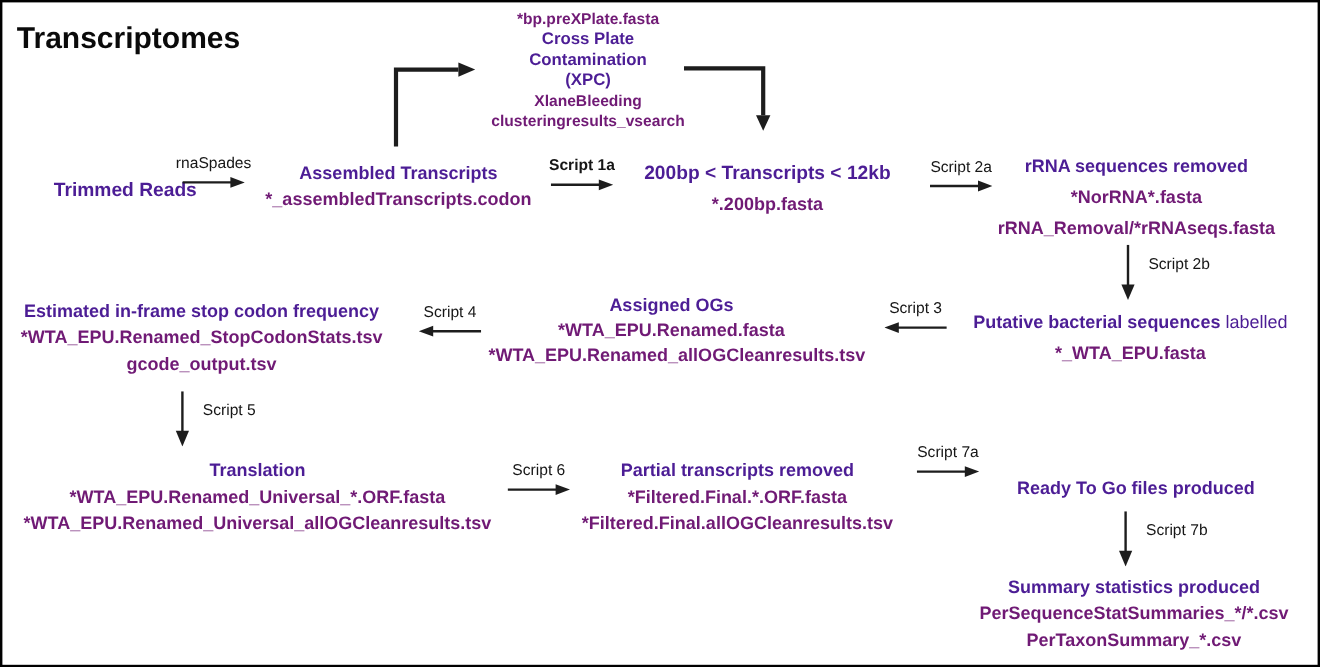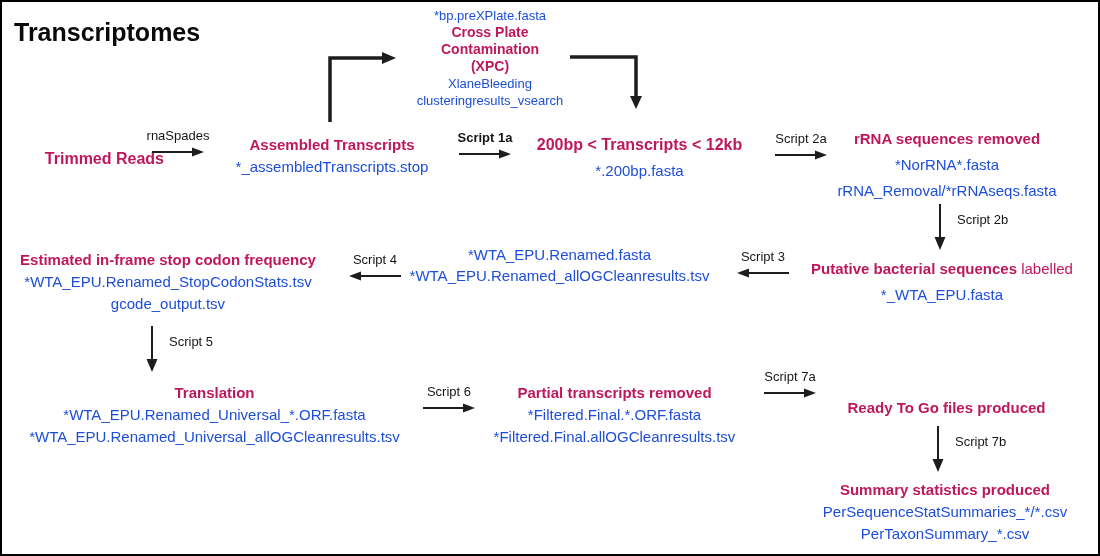--- a/index.html
+++ b/index.html
@@ -10,22 +10,22 @@
     background:#ffffff;
     border:2px solid #000000;
     font-family:"Liberation Sans","DejaVu Sans",sans-serif;
     overflow:hidden;
   }
   .page-title{
     position:absolute;left:12px;top:16px;
     font-size:25px;font-weight:700;color:#0a0a0a;
   }
   .node{position:absolute;text-align:center;}
-  .node .t{font-size:15px;font-weight:700;color:#be185d;display:block;}
-  .node .f{font-size:15px;font-weight:400;color:#1d4ed8;display:block;}
+  .node .t{font-size:15px;font-weight:700;color:#4c1d95;display:block;}
+  .node .f{font-size:15px;font-weight:700;color:#701a75;display:block;}
   .node .t.big{font-size:16px;}
   .lh16 .t,.lh16 .f{line-height:17px;}
   .lh16 .f{font-size:13px;}
   .lh16 .t{font-size:14px;}
   .lh21 .t,.lh21 .f{line-height:21px;}
   .lh22 .t,.lh22 .f{line-height:22px;}
   .lh26 .t,.lh26 .f{line-height:26px;}
   .left-align{text-align:right;}
   .node .t .reg{font-weight:400;}
   .harrow{position:absolute;text-align:center;}
@@ -68,21 +68,21 @@
   <div class="harrow" style="left:138px;top:126px;width:76px;">
     <span class="lbl">rnaSpades</span>
     <svg width="52" height="12" viewBox="0 0 52 12">
       <line x1="0" y1="6" x2="41" y2="6" stroke="#1d1d1d" stroke-width="2"></line>
       <polygon points="40,1.5 52,6 40,10.5" fill="#1d1d1d"></polygon>
     </svg>
   </div>
 
   <div class="node lh22" style="left:200px;top:132px;width:260px;">
     <span class="t">Assembled Transcripts</span>
-    <span class="f">*_assembledTranscripts.stop</span>
+    <span class="f">*_assembledTranscripts.codon</span>
   </div>
 
   <div class="harrow" style="left:450px;top:128px;width:66px;font-weight:bold;">
     <span class="lbl">Script 1a</span>
     <svg width="52" height="12" viewBox="0 0 52 12">
       <line x1="0" y1="6" x2="41" y2="6" stroke="#1d1d1d" stroke-width="2"></line>
       <polygon points="40,1.5 52,6 40,10.5" fill="#1d1d1d"></polygon>
     </svg>
   </div>
 
@@ -120,20 +120,21 @@
 
   <div class="harrow" style="left:726px;top:247px;width:70px;">
     <span class="lbl">Script 3</span>
     <svg width="52" height="12" viewBox="0 0 52 12">
       <line x1="52" y1="6" x2="11" y2="6" stroke="#1d1d1d" stroke-width="2"></line>
       <polygon points="12,1.5 0,6 12,10.5" fill="#1d1d1d"></polygon>
     </svg>
   </div>
 
   <div class="node lh21" style="left:405px;top:242px;width:305px;">
+    <span class="t">Assigned OGs</span>
     <span class="f">*WTA_EPU.Renamed.fasta</span>
     <span class="f">*WTA_EPU.Renamed_allOGCleanresults.tsv</span>
   </div>
 
   <div class="harrow" style="left:340px;top:250px;width:66px;">
     <span class="lbl">Script 4</span>
     <svg width="52" height="12" viewBox="0 0 52 12">
       <line x1="52" y1="6" x2="11" y2="6" stroke="#1d1d1d" stroke-width="2"></line>
       <polygon points="12,1.5 0,6 12,10.5" fill="#1d1d1d"></polygon>
     </svg>

